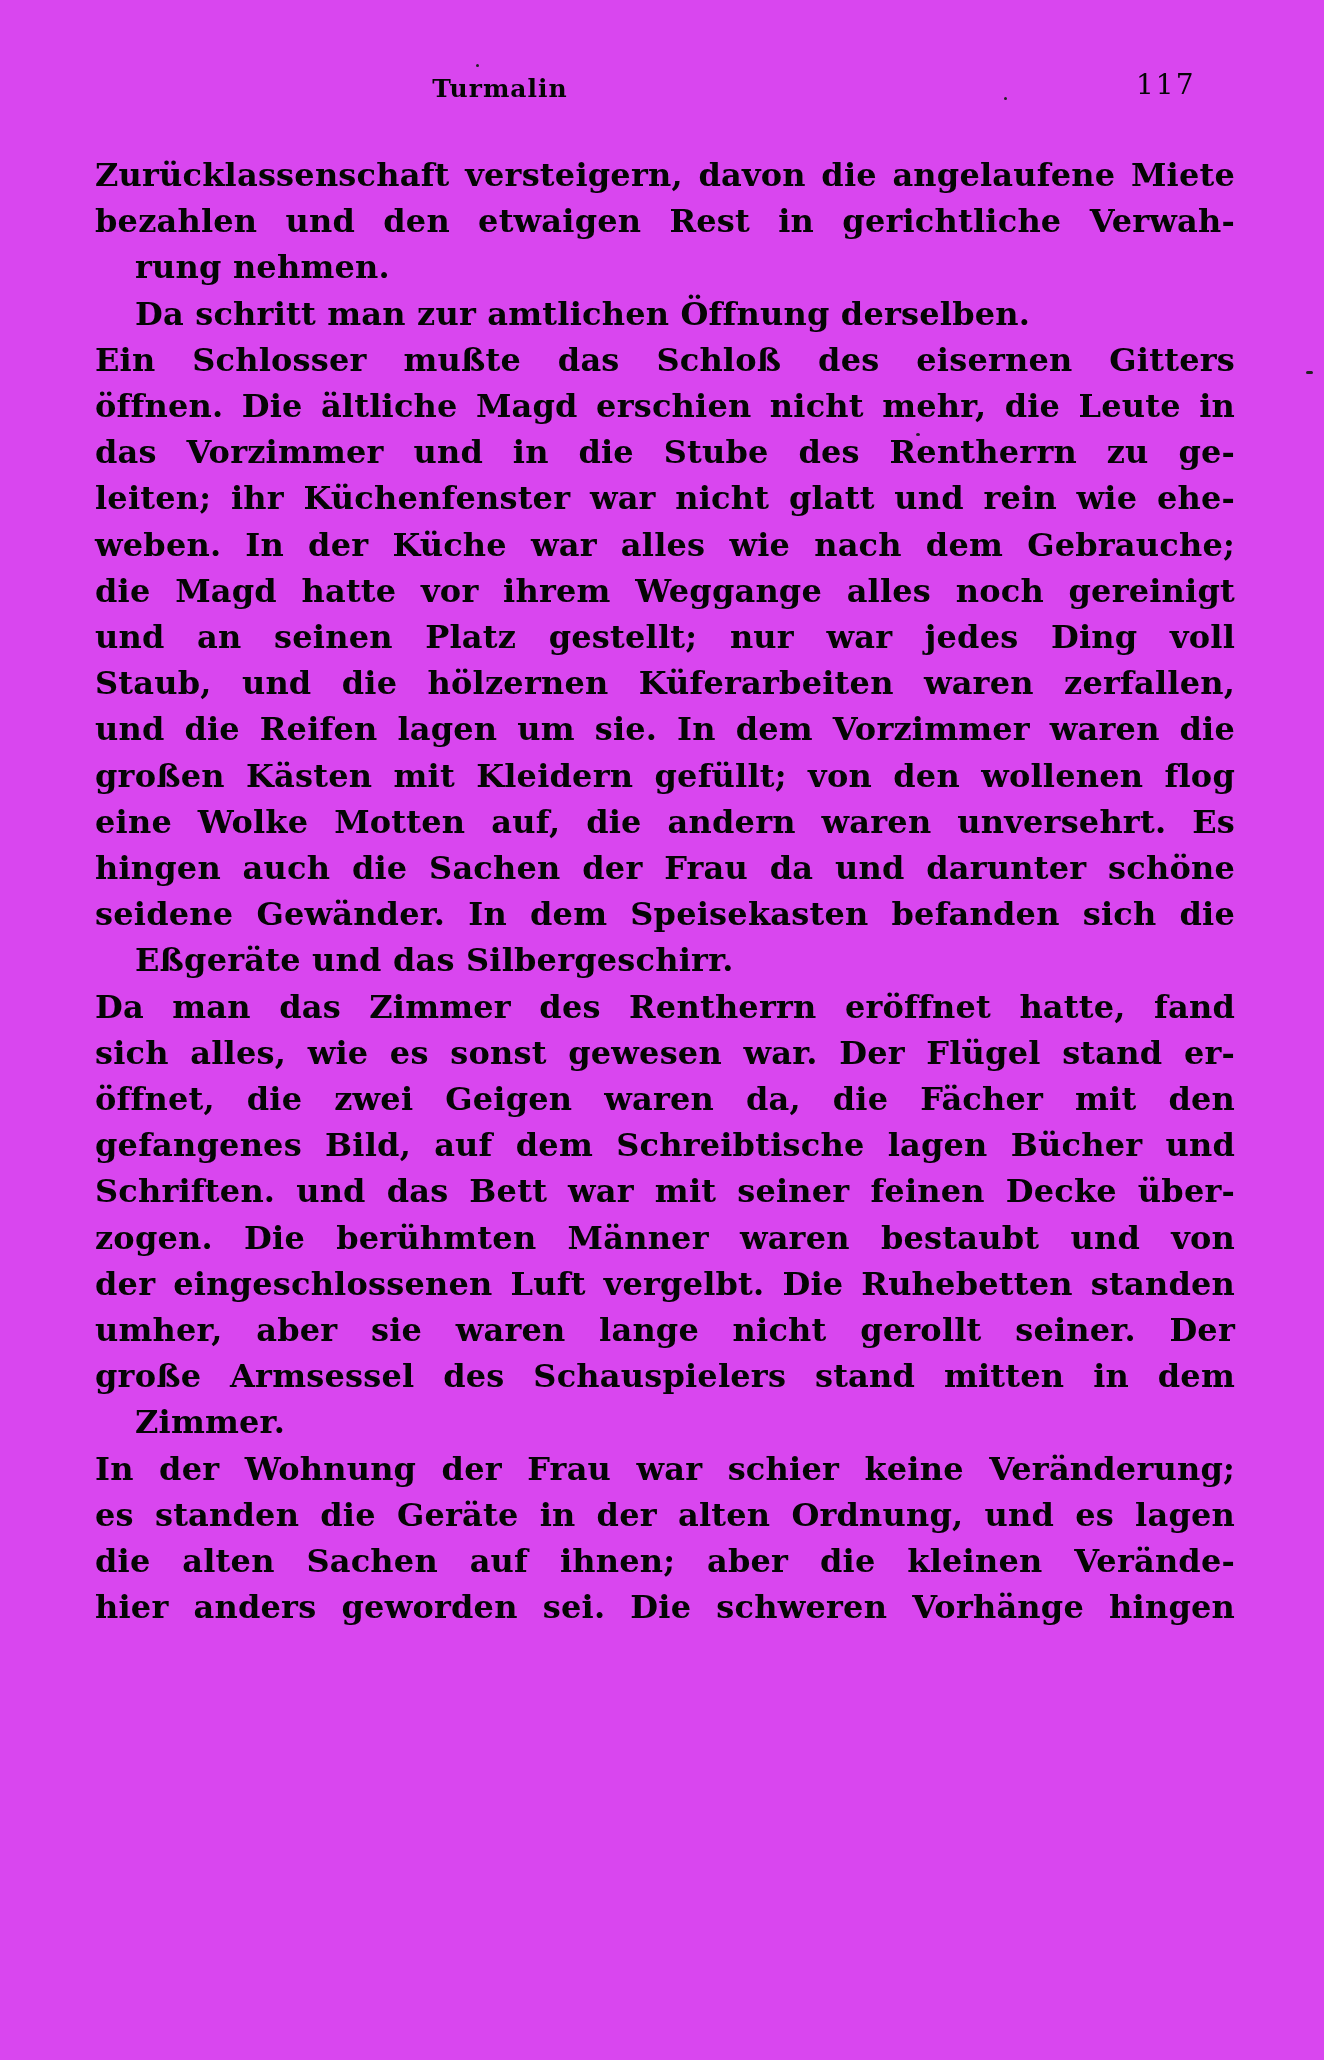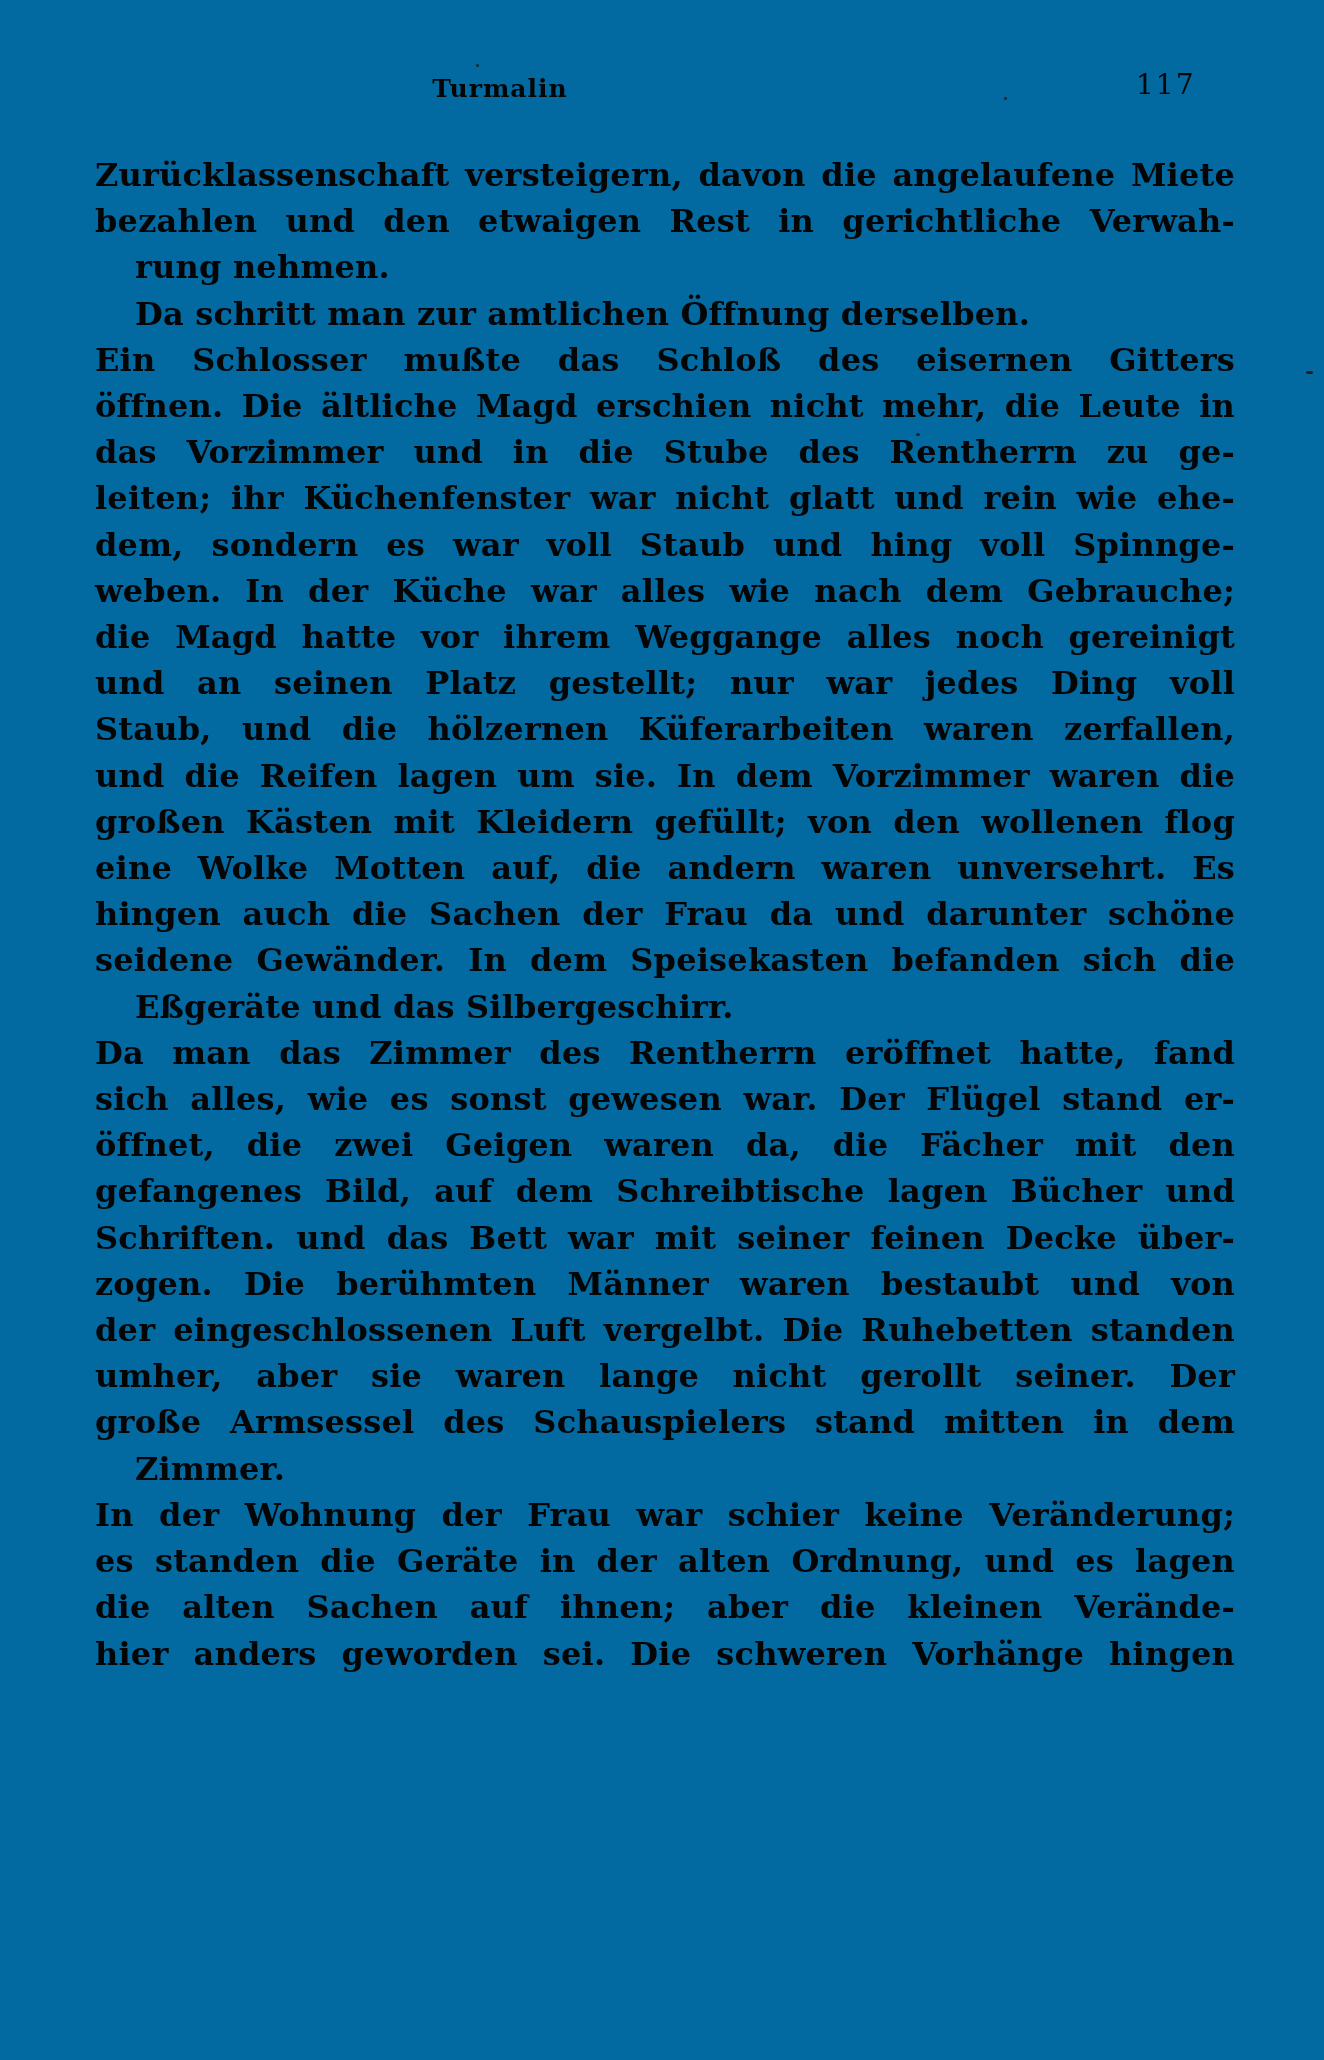--- a/index.html
+++ b/index.html
@@ -1,21 +1,21 @@
 <!DOCTYPE html>
 <html><head>
 <meta charset="utf-8">
 <style>
   * { margin: 0; padding: 0; box-sizing: border-box; }
   html, body { background: #ffffff; }
   .page {
     position: relative;
     width: 1324px;
     height: 2060px;
-    background: #0369a1;
+    background: #d946ef;
     color: #050505;
     font-family: "DejaVu Serif", serif;
     overflow: hidden;
   }
   .running-head {
     position: absolute;
     top: 68px;
     left: 0;
     width: 100%;
     height: 44px;
@@ -95,21 +95,20 @@
 
     <div class="para">
       <div class="line ragged">Da schritt man zur amtlichen Öffnung derselben.</div>
     </div>
 
     <div class="para">
       <div class="line">Ein Schlosser mußte das Schloß des eisernen Gitters</div>
       <div class="line">öffnen. Die ältliche Magd erschien nicht mehr, die Leute in</div>
       <div class="line">das Vorzimmer und in die Stube des Rentherrn zu ge-</div>
       <div class="line">leiten; ihr Küchenfenster war nicht glatt und rein wie ehe-</div>
-      <div class="line">dem, sondern es war voll Staub und hing voll Spinnge-</div>
       <div class="line">weben. In der Küche war alles wie nach dem Gebrauche;</div>
       <div class="line">die Magd hatte vor ihrem Weggange alles noch gereinigt</div>
       <div class="line">und an seinen Platz gestellt; nur war jedes Ding voll</div>
       <div class="line">Staub, und die hölzernen Küferarbeiten waren zerfallen,</div>
       <div class="line">und die Reifen lagen um sie. In dem Vorzimmer waren die</div>
       <div class="line">großen Kästen mit Kleidern gefüllt; von den wollenen flog</div>
       <div class="line">eine Wolke Motten auf, die andern waren unversehrt. Es</div>
       <div class="line">hingen auch die Sachen der Frau da und darunter schöne</div>
       <div class="line">seidene Gewänder. In dem Speisekasten befanden sich die</div>
       <div class="line ragged">Eßgeräte und das Silbergeschirr.</div>

